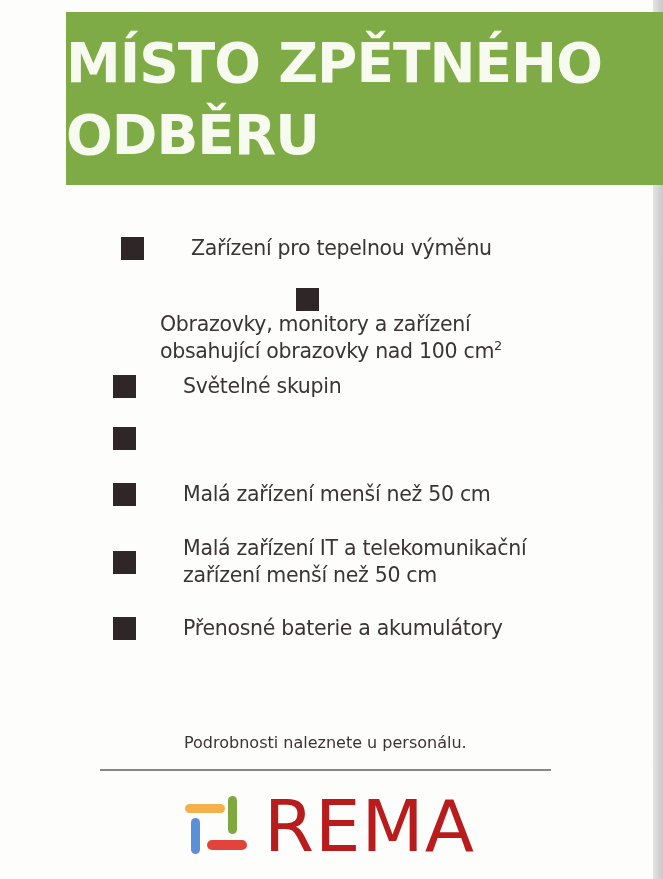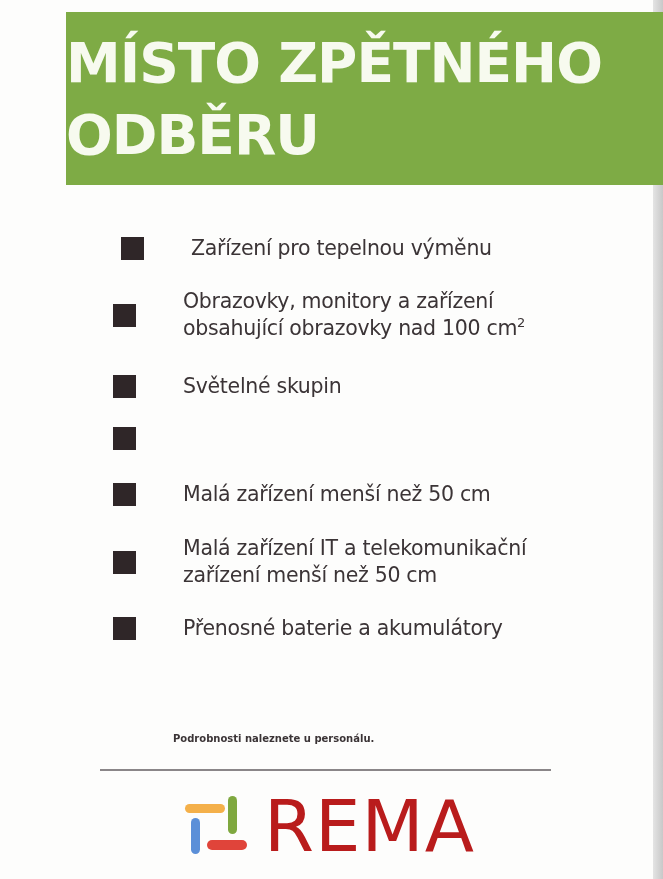--- a/index.html
+++ b/index.html
@@ -47,23 +47,23 @@
       letter-spacing: -0.3px;
     }
     .item-text sup { font-size: 13px; vertical-align: 8px; line-height: 0; }
     .footnote {
       position: absolute; left: 184px; top: 683px;
       font-family: "DejaVu Sans", sans-serif;
       font-size: 13px; line-height: 18px; color: #5a5557;
       width: 380px;
     }
     .footnote-bold {
-      position: absolute; left: 173px; top: 733px;
+      position: absolute; left: 184px; top: 733px;
       font-family: "DejaVu Sans", sans-serif;
-      font-size: 10px; font-weight: bold; color: #3b3436;
+      font-size: 16px; font-weight: normal; color: #3b3436;
       white-space: nowrap;
     }
     .divider {
       position: absolute; left: 100px; top: 769px; width: 451px; height: 2px;
       background: #8a8688;
     }
     .logo {
       position: absolute; left: 183px; top: 796px; width: 80px; height: 64px;
     }
     .logo-bar { position: absolute; border-radius: 5px; }
@@ -87,21 +87,21 @@
 <div class="header-box">
   <div class="header-title-line">MÍSTO ZPĚTNÉHO</div>
   <div class="header-title-line">ODBĚRU</div>
 </div>
 
 <div class="list">
   <div class="list-item" style="top:3px;padding-left:8px;">
     <span class="bullet"></span>
     <span class="item-text"><span>Zařízení pro tepelnou výměnu</span></span>
   </div>
-  <div class="list-item" style="top:56px;">
+  <div class="list-item" style="top:56px;flex-direction:column;">
     <span class="bullet"></span>
     <span class="item-text"><span>Obrazovky, monitory a zařízení</span><br><span>obsahující obrazovky nad 100 cm</span><sup>2</sup></span>
   </div>
   <div class="list-item" style="top:141px;">
     <span class="bullet"></span>
     <span class="item-text"><span>Světelné skupin</span></span>
   </div>
   <div class="list-item" style="top:195px;">
     <span class="bullet"></span>
   </div>

